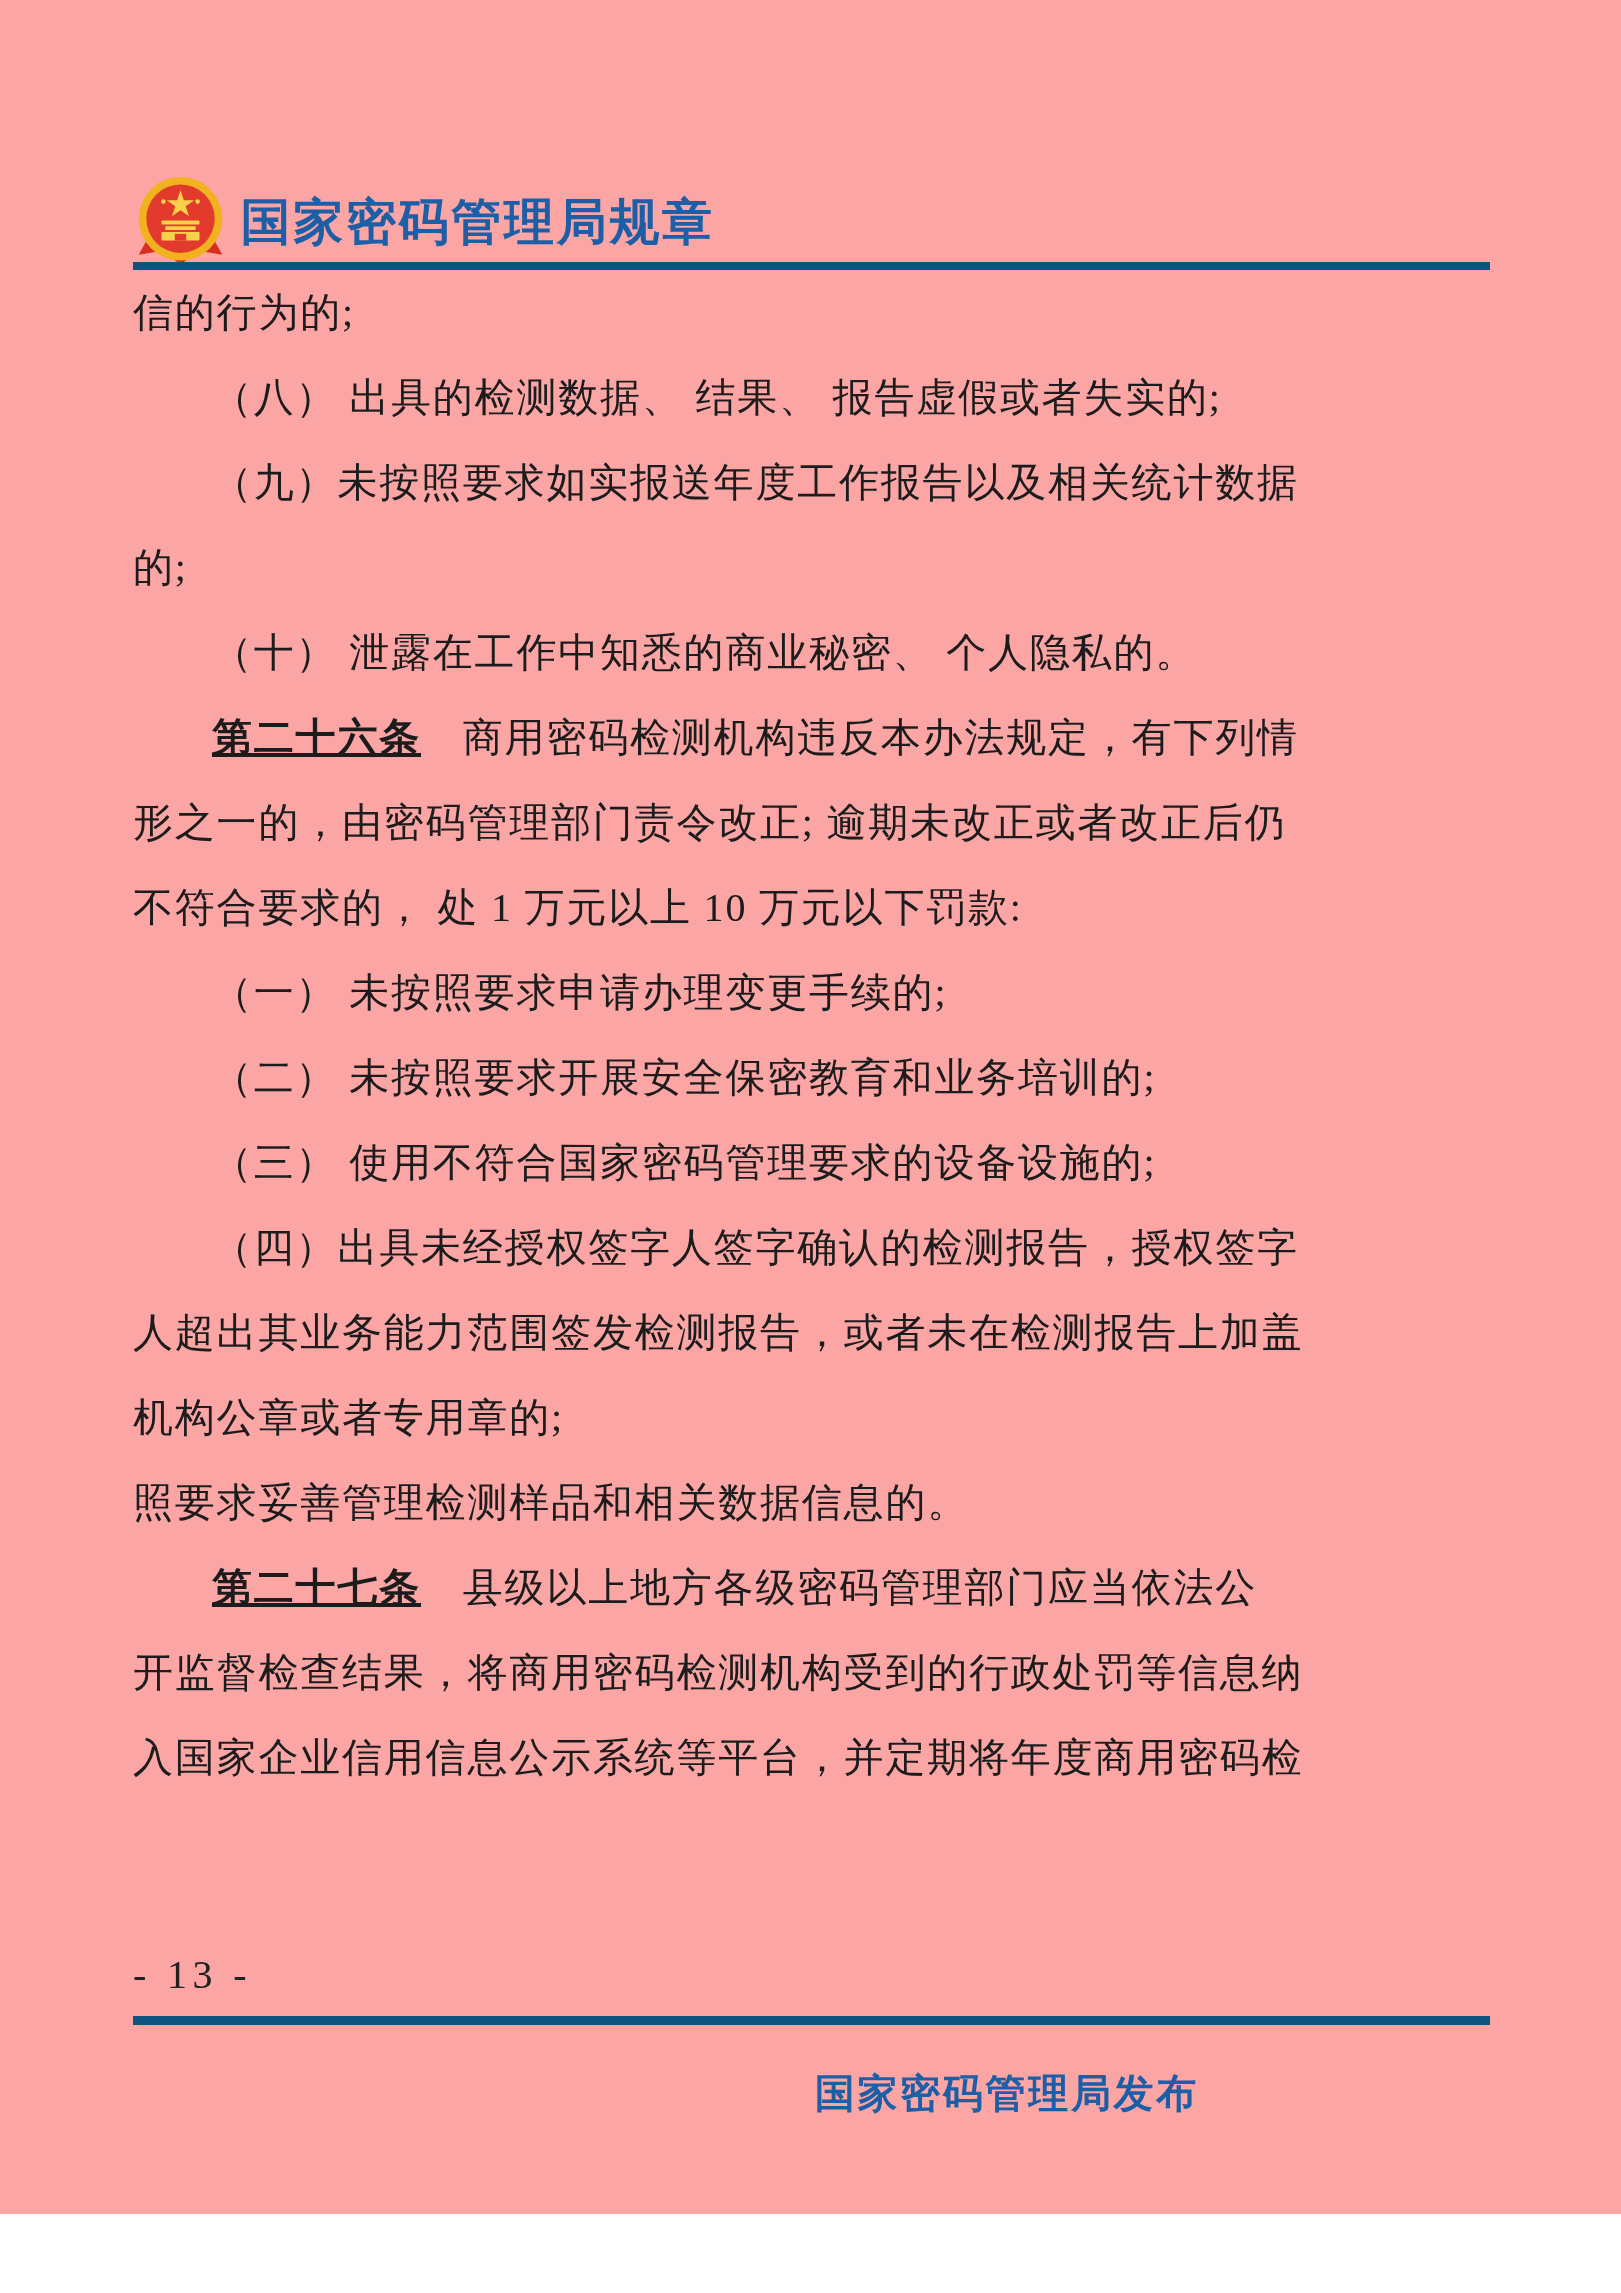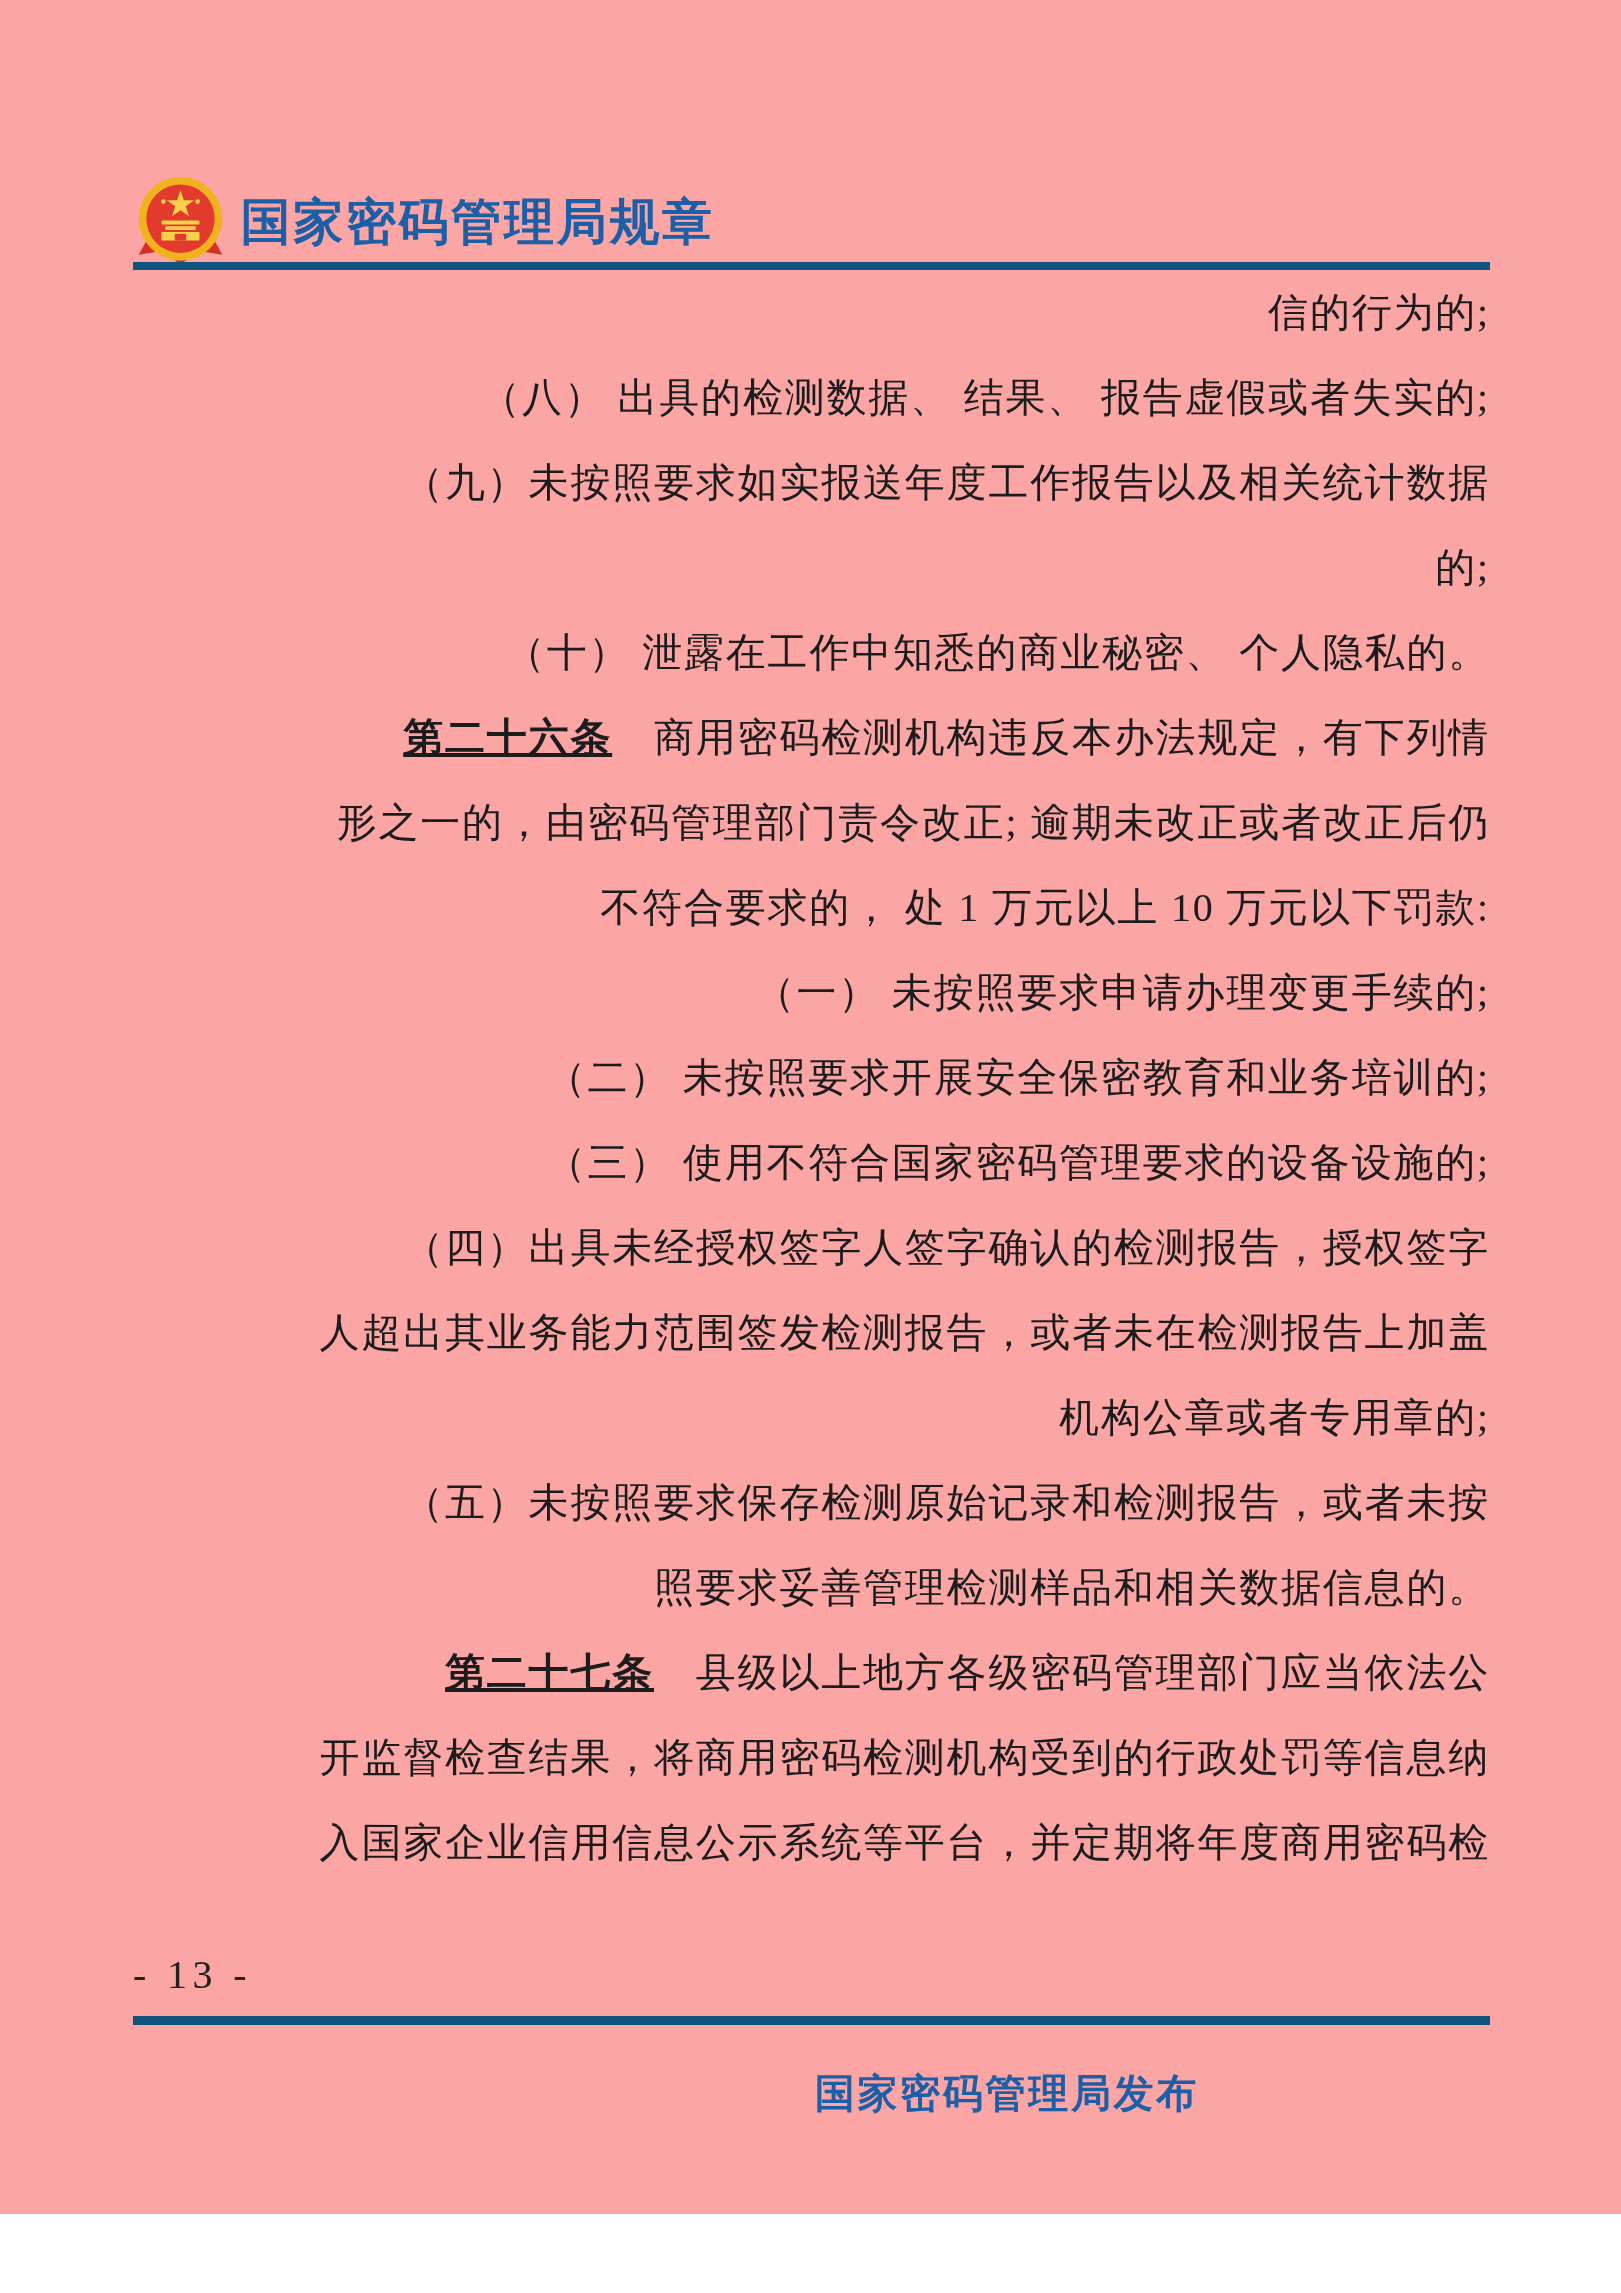--- a/index.html
+++ b/index.html
@@ -59,21 +59,20 @@
     top: 270px;
     width: 1357px;
     color: #1c1c1c;
     font-size: 40px;
     letter-spacing: 1.8px;
   }
   .line {
     height: 85px;
     line-height: 85px;
     white-space: nowrap;
-    text-align: right;
   }
   .line.indent {
     padding-left: 79px;
   }
   .article-no {
     font-family: "Liberation Sans", "DejaVu Sans", sans-serif;
     font-weight: 700;
     letter-spacing: 1.8px;
     text-decoration: underline;
   }
@@ -151,21 +150,20 @@
       <div class="line indent"><span>（十） 泄露在工作中知悉的商业秘密、 个人隐私的。</span></div>
       <div class="line indent"><span class="article-no">第二十六条</span><span>　商用密码检测机构违反本办法规定，有下列情</span></div>
       <div class="line"><span>形之一的，由密码管理部门责令改正; 逾期未改正或者改正后仍</span></div>
       <div class="line"><span>不符合要求的， 处 1 万元以上 10 万元以下罚款:</span></div>
       <div class="line indent"><span>（一） 未按照要求申请办理变更手续的;</span></div>
       <div class="line indent"><span>（二） 未按照要求开展安全保密教育和业务培训的;</span></div>
       <div class="line indent"><span>（三） 使用不符合国家密码管理要求的设备设施的;</span></div>
       <div class="line indent"><span>（四）出具未经授权签字人签字确认的检测报告，授权签字</span></div>
       <div class="line"><span>人超出其业务能力范围签发检测报告，或者未在检测报告上加盖</span></div>
       <div class="line"><span>机构公章或者专用章的;</span></div>
-      <div class="line indent"><span>（五）未按照要求保存检测原始记录和检测报告，或者未按</span></div>
       <div class="line"><span>照要求妥善管理检测样品和相关数据信息的。</span></div>
       <div class="line indent"><span class="article-no">第二十七条</span><span>　县级以上地方各级密码管理部门应当依法公</span></div>
       <div class="line"><span>开监督检查结果，将商用密码检测机构受到的行政处罚等信息纳</span></div>
       <div class="line"><span>入国家企业信用信息公示系统等平台，并定期将年度商用密码检</span></div>
     </main>
 
   <div class="page-number">- 13 -</div>
   <div class="footer-rule"></div>
   <div class="publisher">国家密码管理局发布</div>
 

